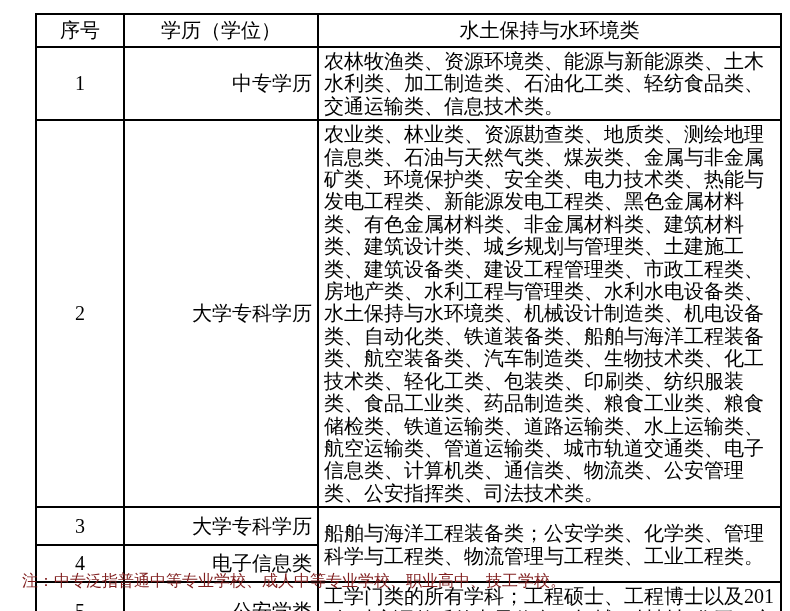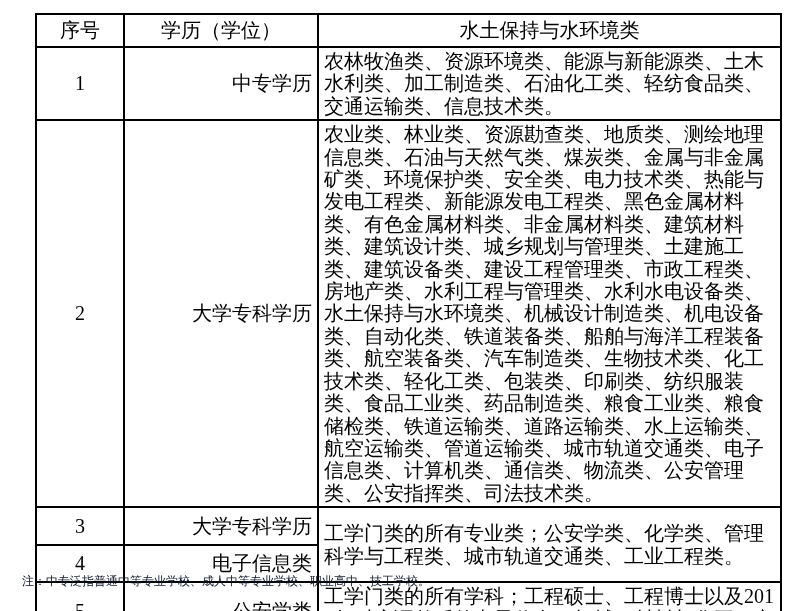--- a/index.html
+++ b/index.html
@@ -57,23 +57,23 @@
   tr.r2 td { height: 287px; }
   tr.r3 td { height: 32px; }
   tr.r4 td { height: 31px; }
   tr.r5 td { height: 45px; }
   tr.r6 td { height: 45px; }
   .footnote {
     position: absolute;
     left: 22px;
     top: 571px;
     width: 750px;
-    font-size: 12px;
+    font-size: 16px;
     line-height: 20px;
-    color: #0f172a;
+    color: #7f1d1d;
   }
 </style>
 </head>
 <body>
 
 <div class="page">
 
   <table class="edu-table">
     <colgroup>
       <col style="width:88px">
@@ -92,21 +92,21 @@
       <td class="majors-cell">农林牧渔类、资源环境类、能源与新能源类、土木水利类、加工制造类、石油化工类、轻纺食品类、交通运输类、信息技术类。</td>
     </tr>
     <tr class="r2">
       <td class="seq-cell">2</td>
       <td class="degree-cell">大学专科学历</td>
       <td class="majors-cell">农业类、林业类、资源勘查类、地质类、测绘地理信息类、石油与天然气类、煤炭类、金属与非金属矿类、环境保护类、安全类、电力技术类、热能与发电工程类、新能源发电工程类、黑色金属材料类、有色金属材料类、非金属材料类、建筑材料类、建筑设计类、城乡规划与管理类、土建施工类、建筑设备类、建设工程管理类、市政工程类、房地产类、水利工程与管理类、水利水电设备类、水土保持与水环境类、机械设计制造类、机电设备类、自动化类、铁道装备类、船舶与海洋工程装备类、航空装备类、汽车制造类、生物技术类、化工技术类、轻化工类、包装类、印刷类、纺织服装类、食品工业类、药品制造类、粮食工业类、粮食储检类、铁道运输类、道路运输类、水上运输类、航空运输类、管道运输类、城市轨道交通类、电子信息类、计算机类、通信类、物流类、公安管理类、公安指挥类、司法技术类。</td>
     </tr>
     <tr class="r3">
       <td class="seq-cell">3</td>
       <td class="degree-cell">大学专科学历</td>
-      <td class="majors-cell" rowspan="2">工学门类的所有专业类；公安学类、化学类、管理科学与工程类、城市轨道交通类、工业工程类。</td>
+      <td class="majors-cell" rowspan="2">船舶与海洋工程装备类；公安学类、化学类、管理科学与工程类、物流管理与工程类、工业工程类。</td>
     </tr>
     <tr class="r4">
       <td class="seq-cell">4</td>
       <td class="degree-cell">电子信息类</td>
     </tr>
     <tr class="r5">
       <td class="seq-cell">5</td>
       <td class="degree-cell">公安学类</td>
       <td class="majors-cell" rowspan="2">工学门类的所有学科；工程硕士、工程博士以及2018年对应调整后的电子信息、机械、材料与化工、市政工程类、能源动力、土木水利、生物与医药、交通运输等8种专业学位类别；管理学门类中的管理科学与工程学科。</td>
     </tr>

